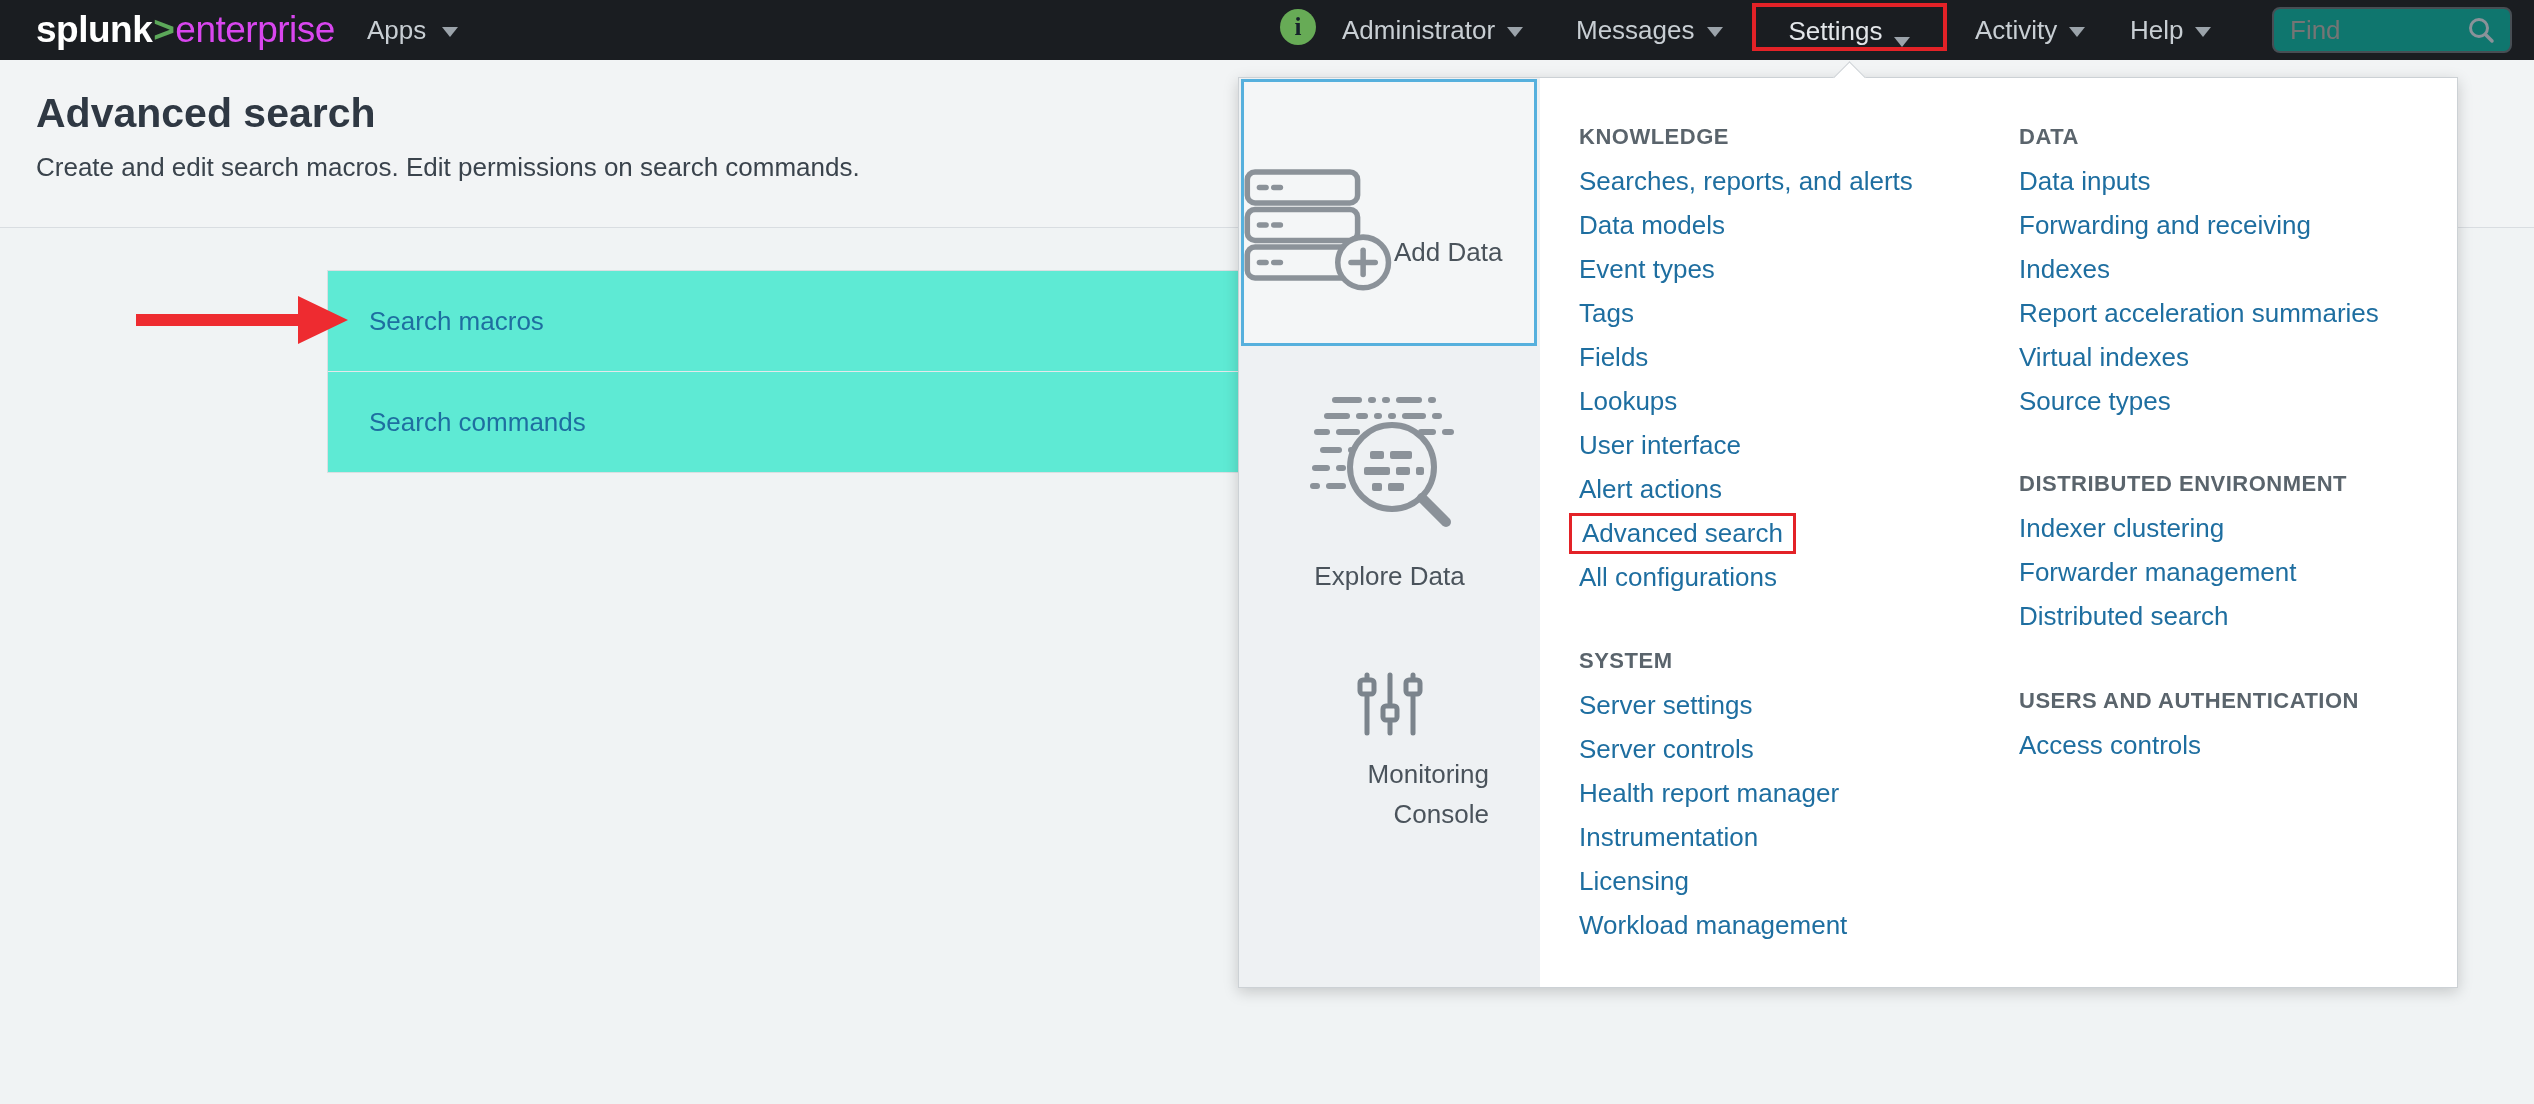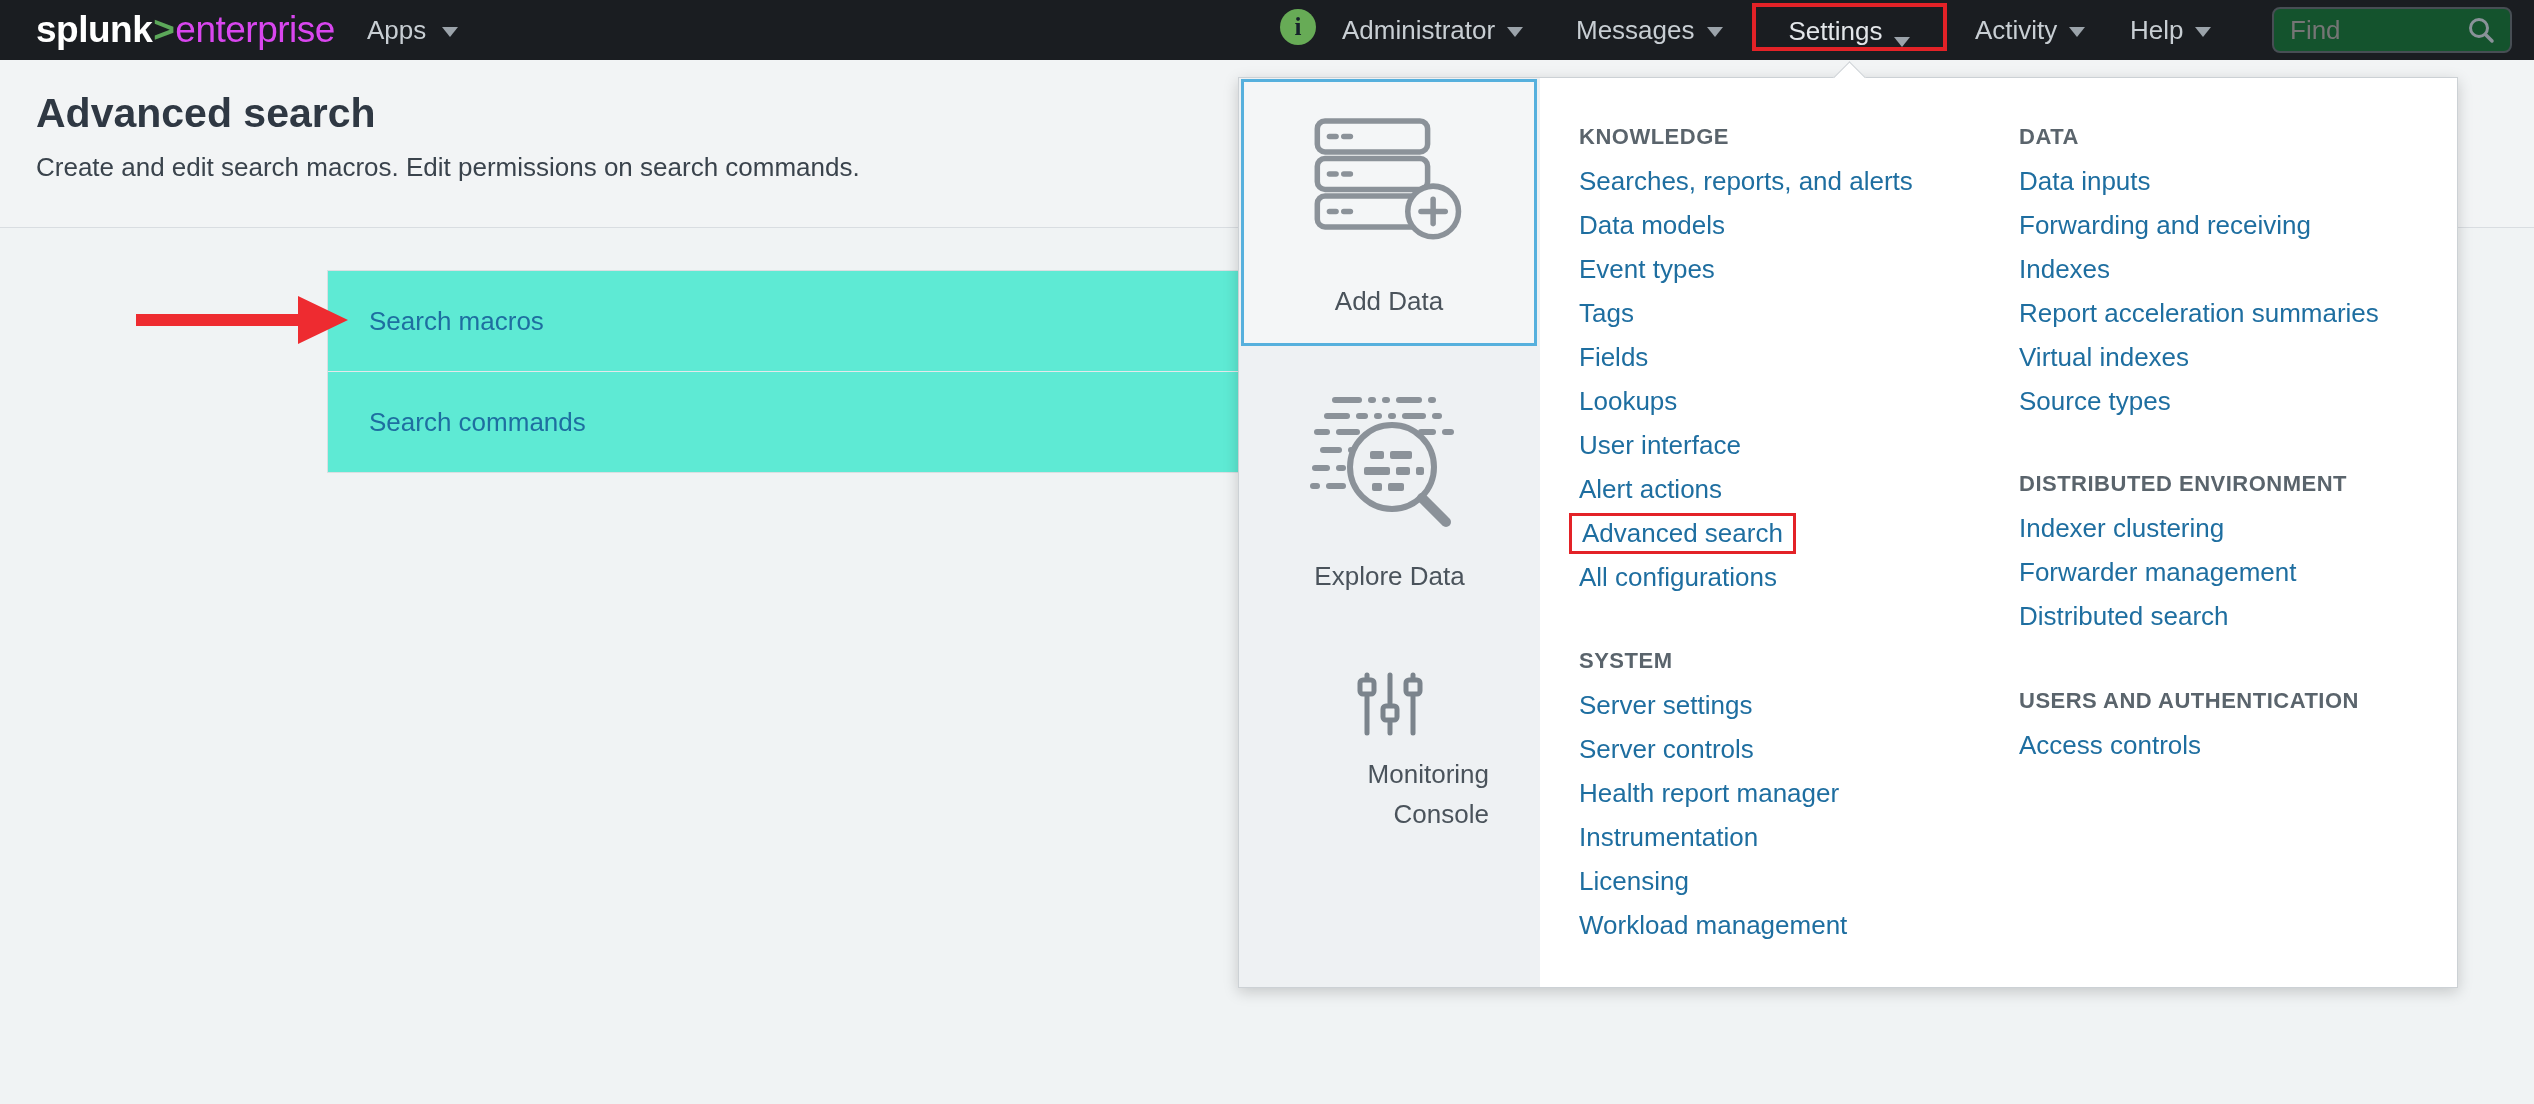--- a/index.html
+++ b/index.html
@@ -24,21 +24,21 @@
   .nav-messages{left:1576px;}
   .nav-activity{left:1975px;}
   .nav-help{left:2130px;}
   .settings-box{position:absolute;left:1752px;top:3px;width:195px;height:48px;box-sizing:border-box;
     border:4px solid #e32227;display:flex;align-items:flex-end;justify-content:center;gap:12px;
     color:#e3e6e9;font-size:26px;}
   .info-badge{position:absolute;left:1280px;top:9px;width:36px;height:36px;border-radius:50%;
     background:#67ab56;color:#16222b;display:flex;align-items:center;justify-content:center;
     font-family:"Liberation Serif","DejaVu Serif",serif;font-size:25px;font-weight:bold;}
   .find-box{position:absolute;left:2272px;top:7px;width:240px;height:46px;box-sizing:border-box;
-    background:#14532d;border:2px solid #474e54;border-radius:8px;
+    background:#0f766e;border:2px solid #474e54;border-radius:8px;
     display:flex;align-items:center;padding:0 14px;}
   .find-box input{flex:1;background:transparent;border:none;outline:none;color:#c9ced3;
     font-size:26px;font-family:inherit;width:150px;}
   .find-box svg{flex:0 0 auto;}
   
   .page-head{position:absolute;left:0;top:60px;width:2534px;height:167px;background:#f2f4f5;}
   .page-title{position:absolute;left:36px;top:90px;font-size:41px;font-weight:bold;color:#2f3843;}
   .page-subtitle{position:absolute;left:36px;top:152px;font-size:26px;color:#3a434c;}
   .head-divider{position:absolute;left:0;top:227px;width:2534px;height:1px;background:#d9dde1;}
   
@@ -51,21 +51,21 @@
   .arrow-annotation{position:absolute;left:136px;top:292px;z-index:6;}
   .red-box-inline{border:3px solid #e32227;padding:2px 10px;margin-left:-10px;}
   
   .dropdown{position:absolute;left:1238px;top:77px;width:1220px;height:911px;background:#ffffff;
     border:1px solid #ccd1d5;box-sizing:border-box;box-shadow:0 4px 14px rgba(0,0,0,0.18);z-index:20;}
   .dropdown-caret{position:absolute;left:599px;top:-12px;width:22px;height:22px;background:#ffffff;
     border-left:1px solid #ccd1d5;border-top:1px solid #ccd1d5;transform:rotate(45deg);}
   .dd-left{position:absolute;left:0;top:0;width:301px;height:100%;background:#eef1f3;}
   .tile{position:absolute;box-sizing:border-box;}
   .tile-add{left:2px;top:1px;width:296px;height:267px;background:#f4f6f7;border:3px solid #56b0dd;
-    display:flex;flex-direction:column;align-items:center;padding-top:35px;cursor:pointer;}
+    display:flex;flex-direction:row;align-items:center;padding-top:35px;cursor:pointer;}
   .tile-label{font-size:26px;color:#4a535b;margin-top:44px;text-align:center;}
   .explore-icon-wrap{position:absolute;left:0;top:313px;width:301px;display:flex;justify-content:center;cursor:pointer;}
   .explore-label{position:absolute;left:0;top:483px;width:301px;text-align:center;font-size:26px;
     color:#4a535b;line-height:30px;cursor:pointer;}
   .mc-icon-wrap{position:absolute;left:0;top:594px;width:301px;display:flex;justify-content:center;cursor:pointer;}
   .mc-label{position:absolute;left:50px;top:676px;width:200px;text-align:right;font-size:26px;
     color:#4a535b;line-height:40px;cursor:pointer;}
   
   .menu-section{position:absolute;}
   .menu-header{height:44px;display:flex;align-items:center;font-size:22px;font-weight:bold;

